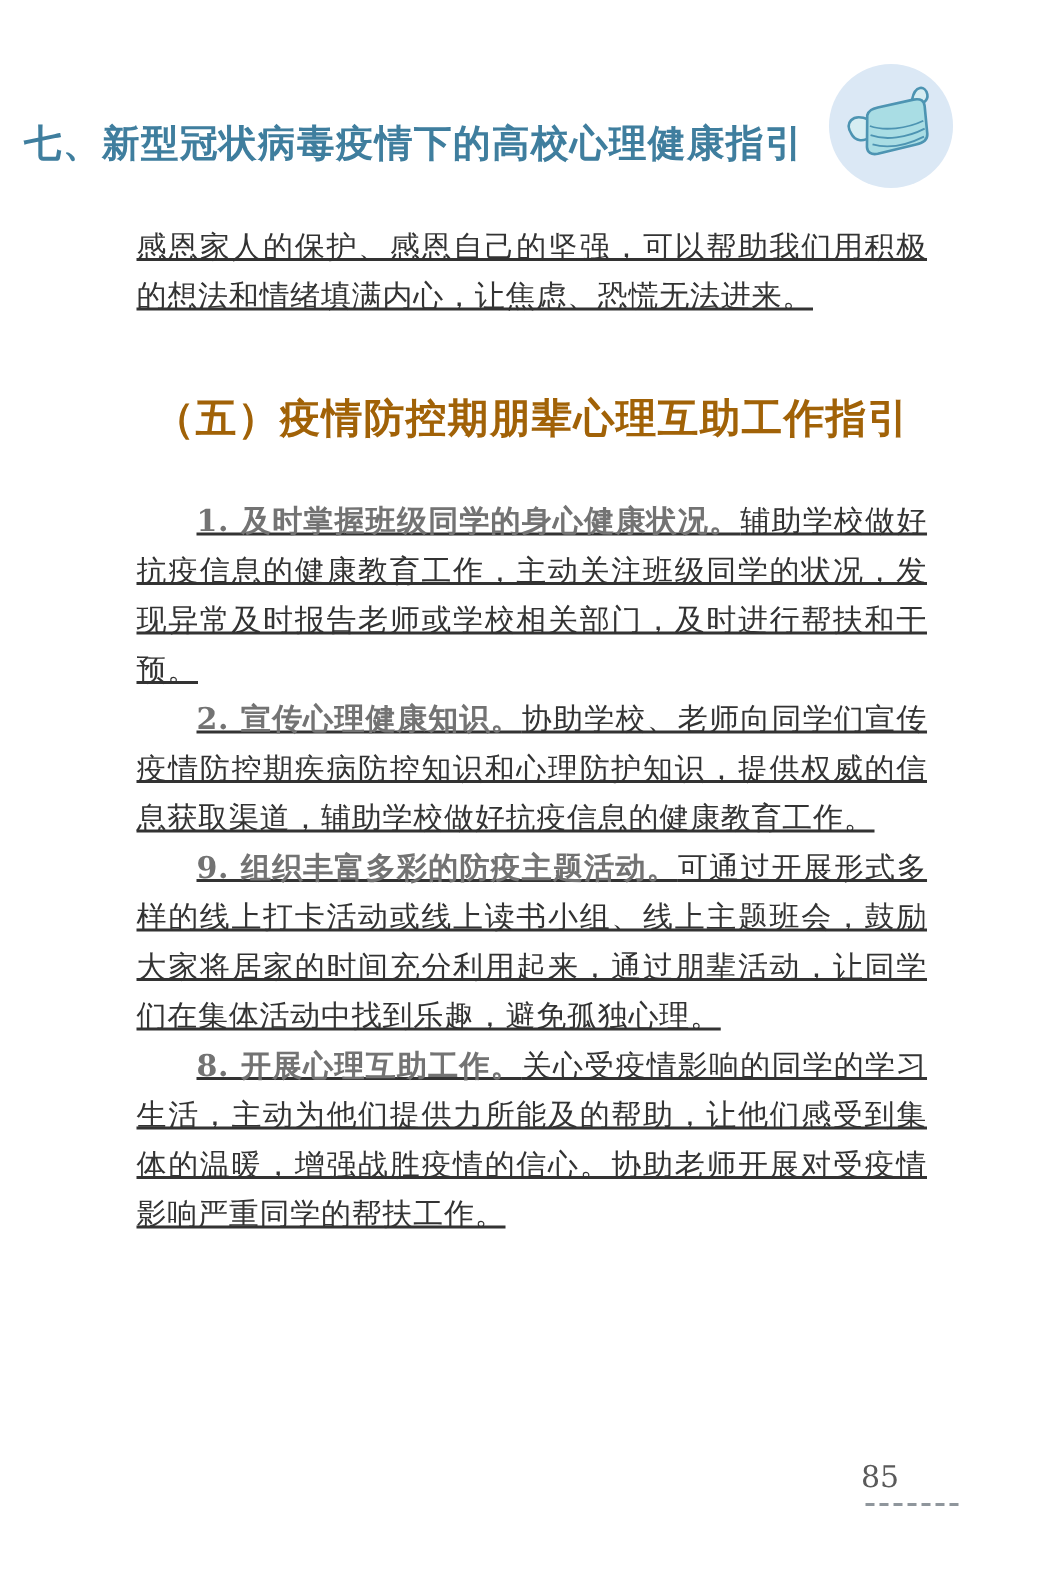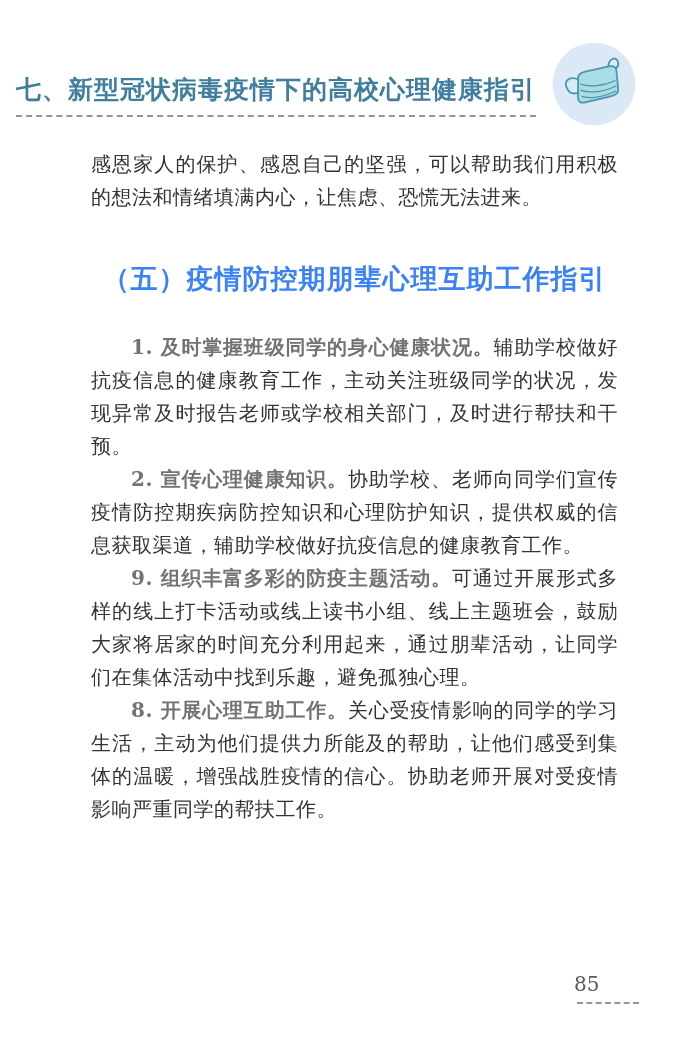--- a/index.html
+++ b/index.html
@@ -22,21 +22,20 @@
     top: 40px;
     left: 0;
     right: 62px;
     display: flex;
     justify-content: flex-end;
     align-items: center;
     gap: 14px;
   }
   .header-title-wrap {
     display: flex;
-    flex-direction: column;
     align-items: stretch;
     padding-top: 22px;
   }
   .header-title {
     font-size: 25px;
     font-weight: bold;
     color: #3f7e9e;
     letter-spacing: 1px;
     white-space: nowrap;
   }
@@ -57,28 +56,29 @@
     top: 148px;
     width: 527px;
   }
   .para {
     margin: 0;
     font-size: 20px;
     line-height: 33px;
     letter-spacing: 0.5px;
     text-align: justify;
     text-justify: inter-ideograph;
+    text-decoration: underline;
   }
   .para.indent { text-indent: 2em; }
   .para b { font-weight: bold; color: #737373; }
   .section-heading {
     margin: 47px 0 34px 0;
     font-size: 27px;
     font-weight: bold;
-    color: #3b82f6;
+    color: #a16207;
     text-align: center;
     letter-spacing: 1px;
   }
   
   .page-footer {
     position: absolute;
     right: 58px;
     bottom: 44px;
     width: 68px;
     text-align: left;

